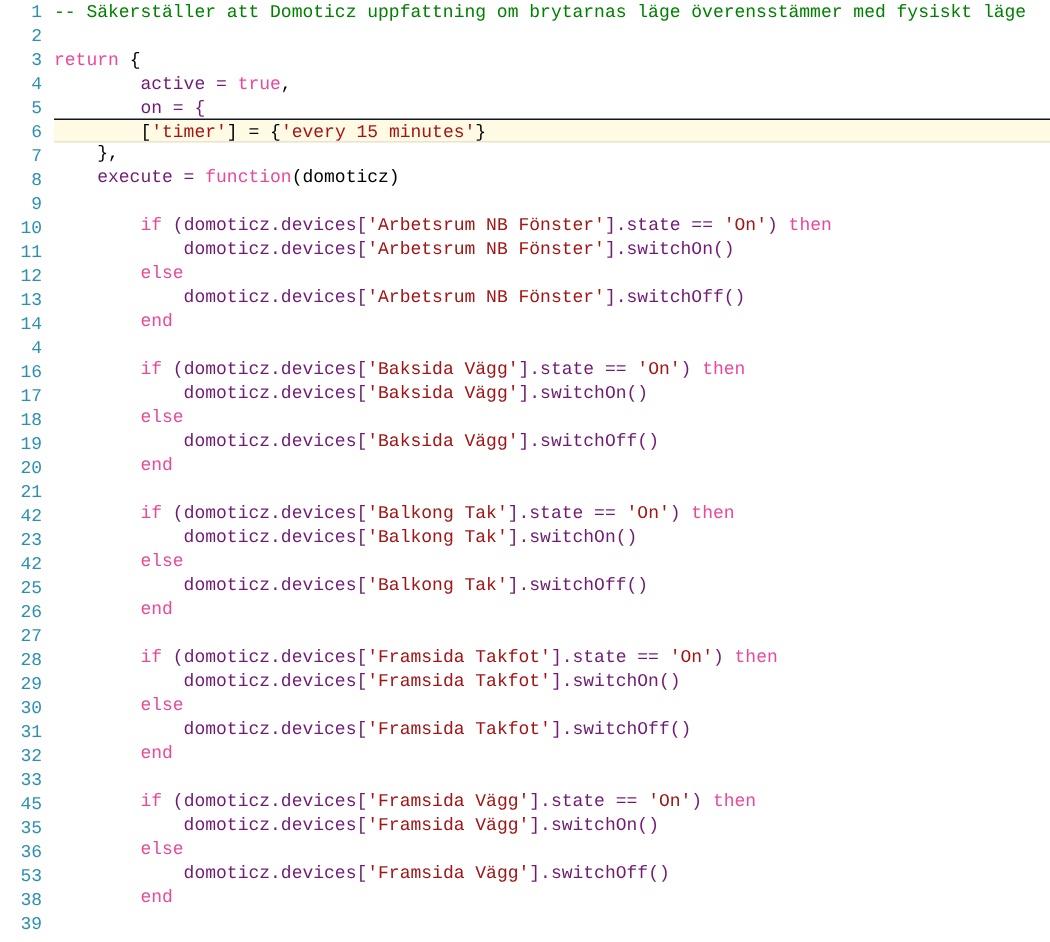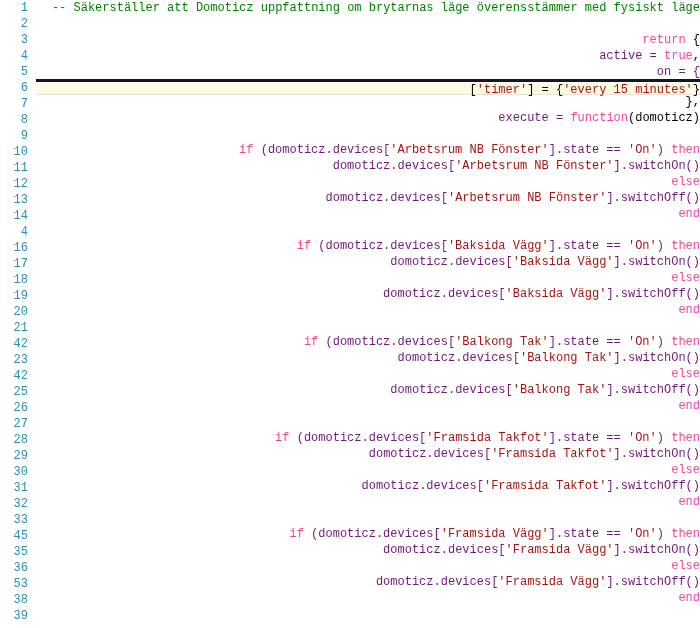--- a/index.html
+++ b/index.html
@@ -25,29 +25,28 @@
       background: #fff;
     }
     .gutter div {
       height: 16px;
       line-height: 16px;
     }
     .code {
       flex: 1;
       white-space: pre;
       color: #000;
-      text-align: right;
     }
     .code .line {
       height: 16px;
       line-height: 16px;
     }
     .line.highlighted {
       background: #fffae3;
-      border-top: 3px solid #0f172a;
+      border-top: 1px solid #0f172a;
       border-bottom: 1px solid #e8e4d0;
       margin-top: -1px;
       margin-bottom: -1px;
     }
     .comment { color: #008000; }
     .keyword { color: #ec4899; }
     .string { color: #a31515; }
     .punct { color: #000; }
     .ident { color: #701a75; }
   </style>

